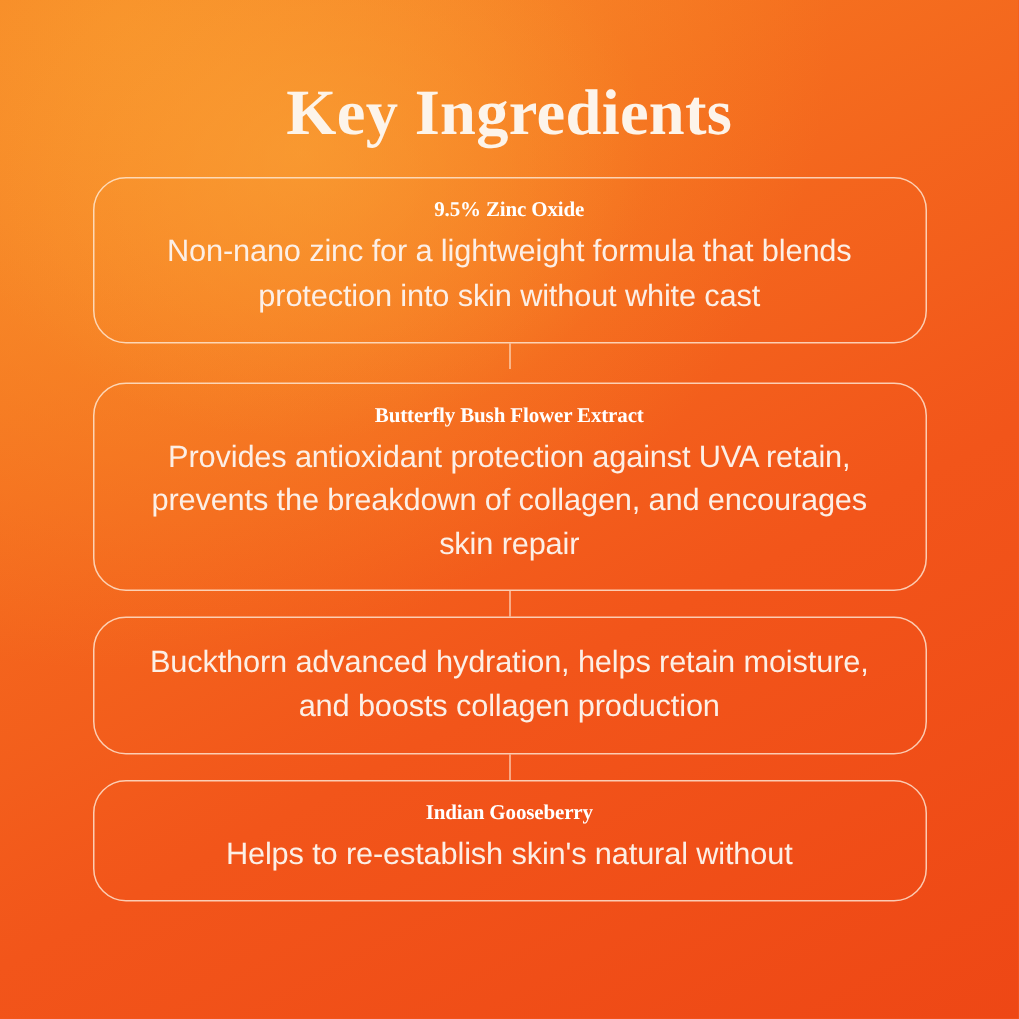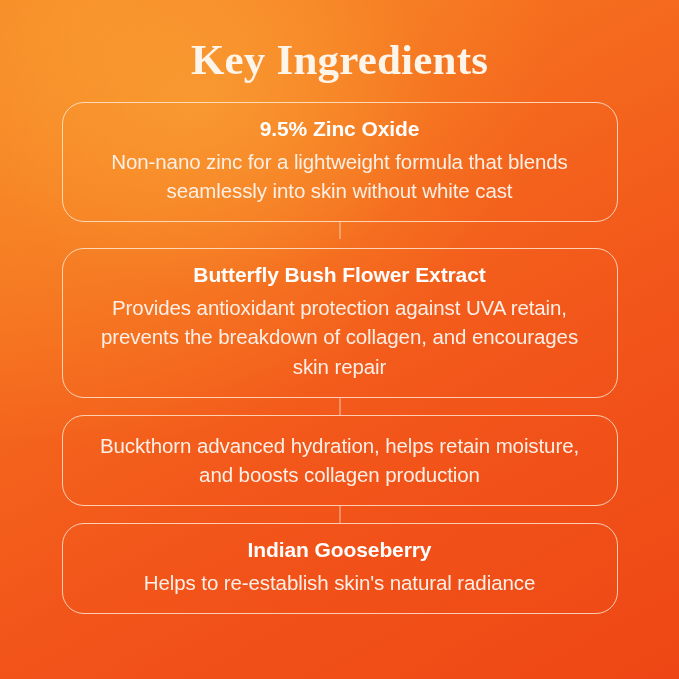--- a/index.html
+++ b/index.html
@@ -33,21 +33,21 @@
     top: -24%;
     width: 95%;
     height: 78%;
     background: radial-gradient(closest-side, rgba(250,165,55,0.55), rgba(250,165,55,0) 72%);
     pointer-events: none;
   }
 
   .page-title {
     position: relative;
     z-index: 2;
-    margin: 0;
+    margin: 16px;
     padding-top: 36px;
     text-align: center;
     font-family: "Liberation Serif", "DejaVu Serif", serif;
     font-weight: 700;
     font-size: 43px;
     letter-spacing: 0.2px;
     color: #FDF4EA;
     line-height: 1.12;
   }
 
@@ -82,24 +82,25 @@
     border: 1px solid rgba(255, 238, 222, 0.78);
     border-radius: 22px;
     background: transparent;
     text-align: center;
     padding: 12px 24px 16px 24px;
   }
 
   .card-title {
     margin: 0;
     font-weight: 700;
-    font-size: 21px;
+    font-size: 14px;
     line-height: 1.38;
     color: #FFFFFF;
     letter-spacing: -0.1px;
+    font-family: Liberation Serif, serif;
   }
 
   .card-desc {
     margin: 3px 0 0 0;
     font-weight: 400;
     font-size: 20.5px;
     line-height: 1.42;
     color: #FCEFE6;
     letter-spacing: -0.1px;
   }
@@ -109,21 +110,21 @@
 
 <div id="poster">
 
   <h1 class="page-title">Key Ingredients</h1>
 
   <div class="cards">
 
     <div class="card-wrap">
       <div class="card">
         <div class="card-title">9.5% Zinc Oxide</div>
-        <div class="card-desc">Non-nano zinc for a lightweight formula that blends seamlessly into skin without white cast</div>
+        <div class="card-desc">Non-nano zinc for a lightweight formula that blends protection into skin without white cast</div>
       </div>
       <div class="connector" style="top:100%; height:17px;"></div>
     </div>
 
     <div class="card-wrap" style="margin-top:26px;">
       <div class="card">
         <div class="card-title">Butterfly Bush Flower Extract</div>
         <div class="card-desc">Provides antioxidant protection against UVA retain, prevents the breakdown of collagen, and encourages skin repair</div>
       </div>
       <div class="connector" style="top:100%; height:17px;"></div>
@@ -132,18 +133,18 @@
     <div class="card-wrap" style="margin-top:17px;">
       <div class="card">
         <div class="card-desc">Buckthorn advanced hydration, helps retain moisture, and boosts collagen production</div>
       </div>
       <div class="connector" style="top:100%; height:17px;"></div>
     </div>
 
     <div class="card-wrap" style="margin-top:17px;">
       <div class="card">
         <div class="card-title">Indian Gooseberry</div>
-        <div class="card-desc">Helps to re-establish skin's natural radiance</div>
+        <div class="card-desc">Helps to re-establish skin's natural without</div>
       </div>
     </div>
 
   </div>
 </div>
 
 </body></html>

